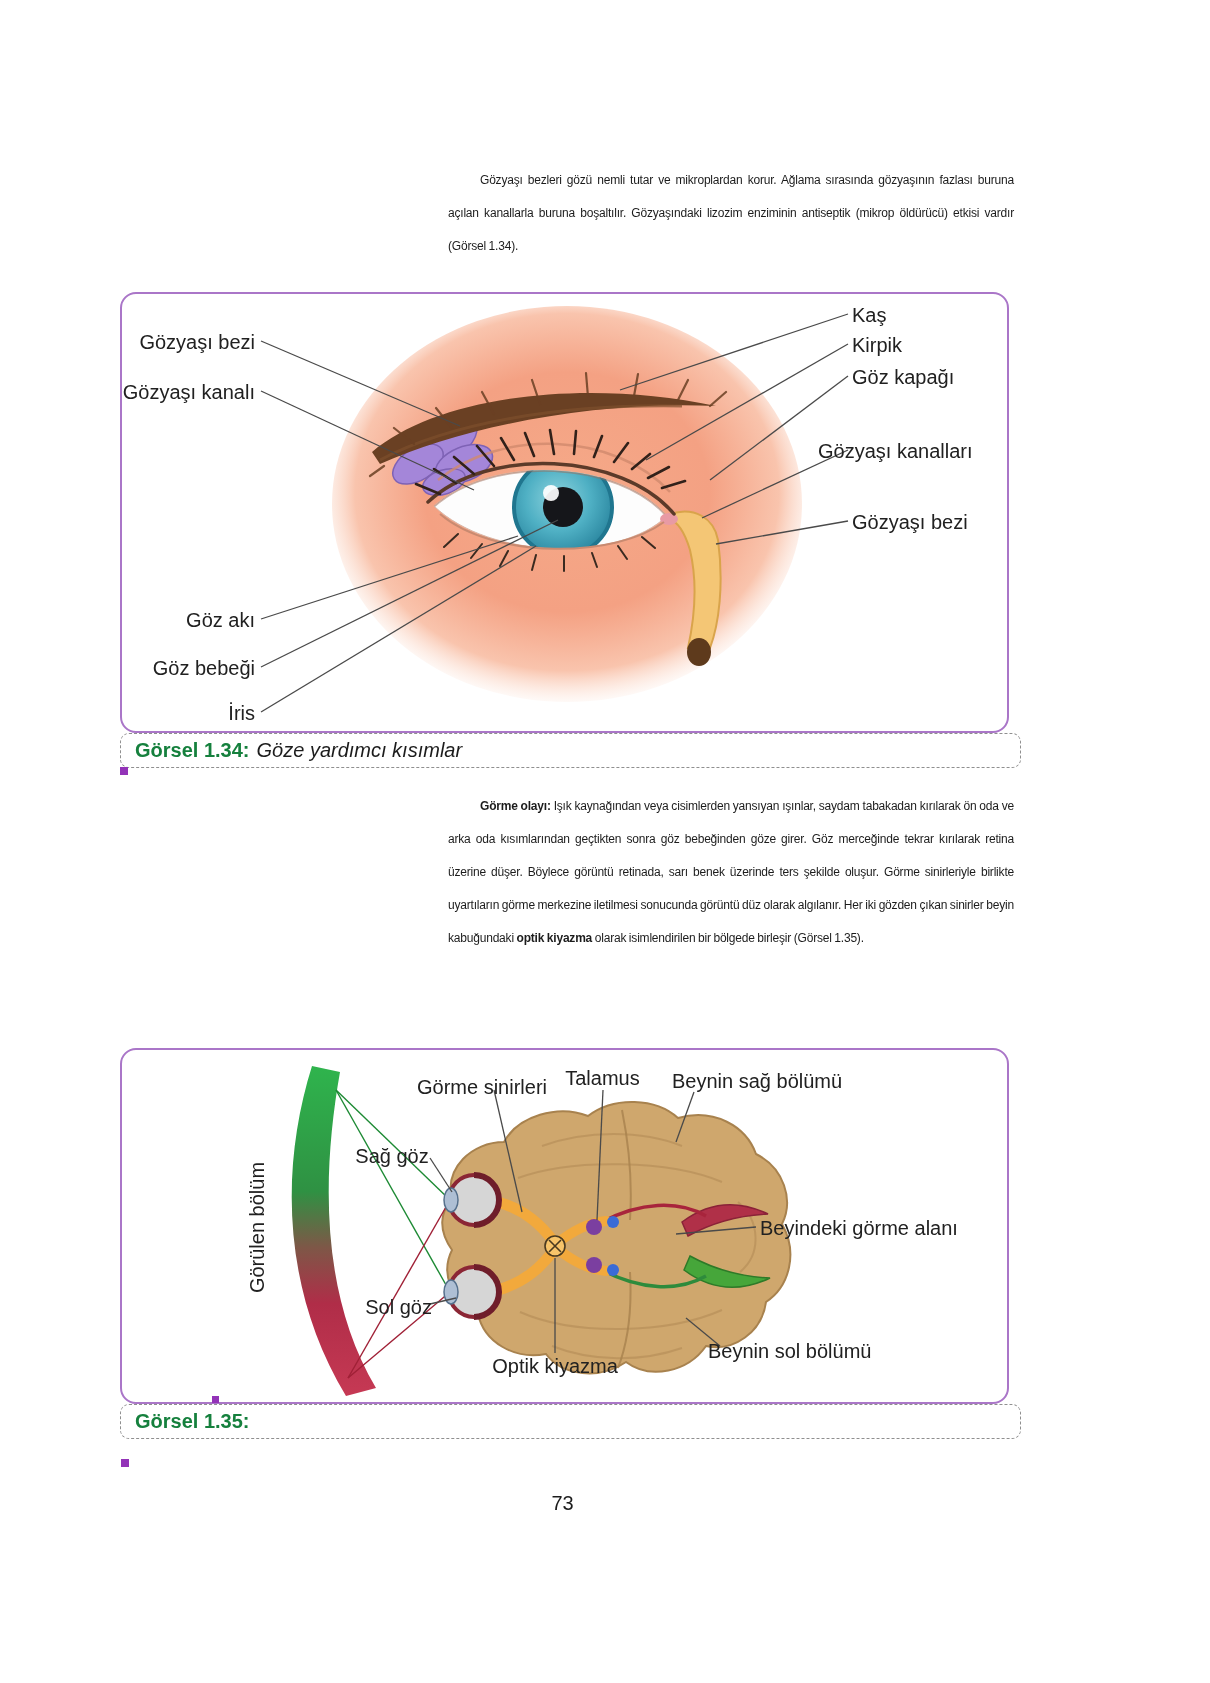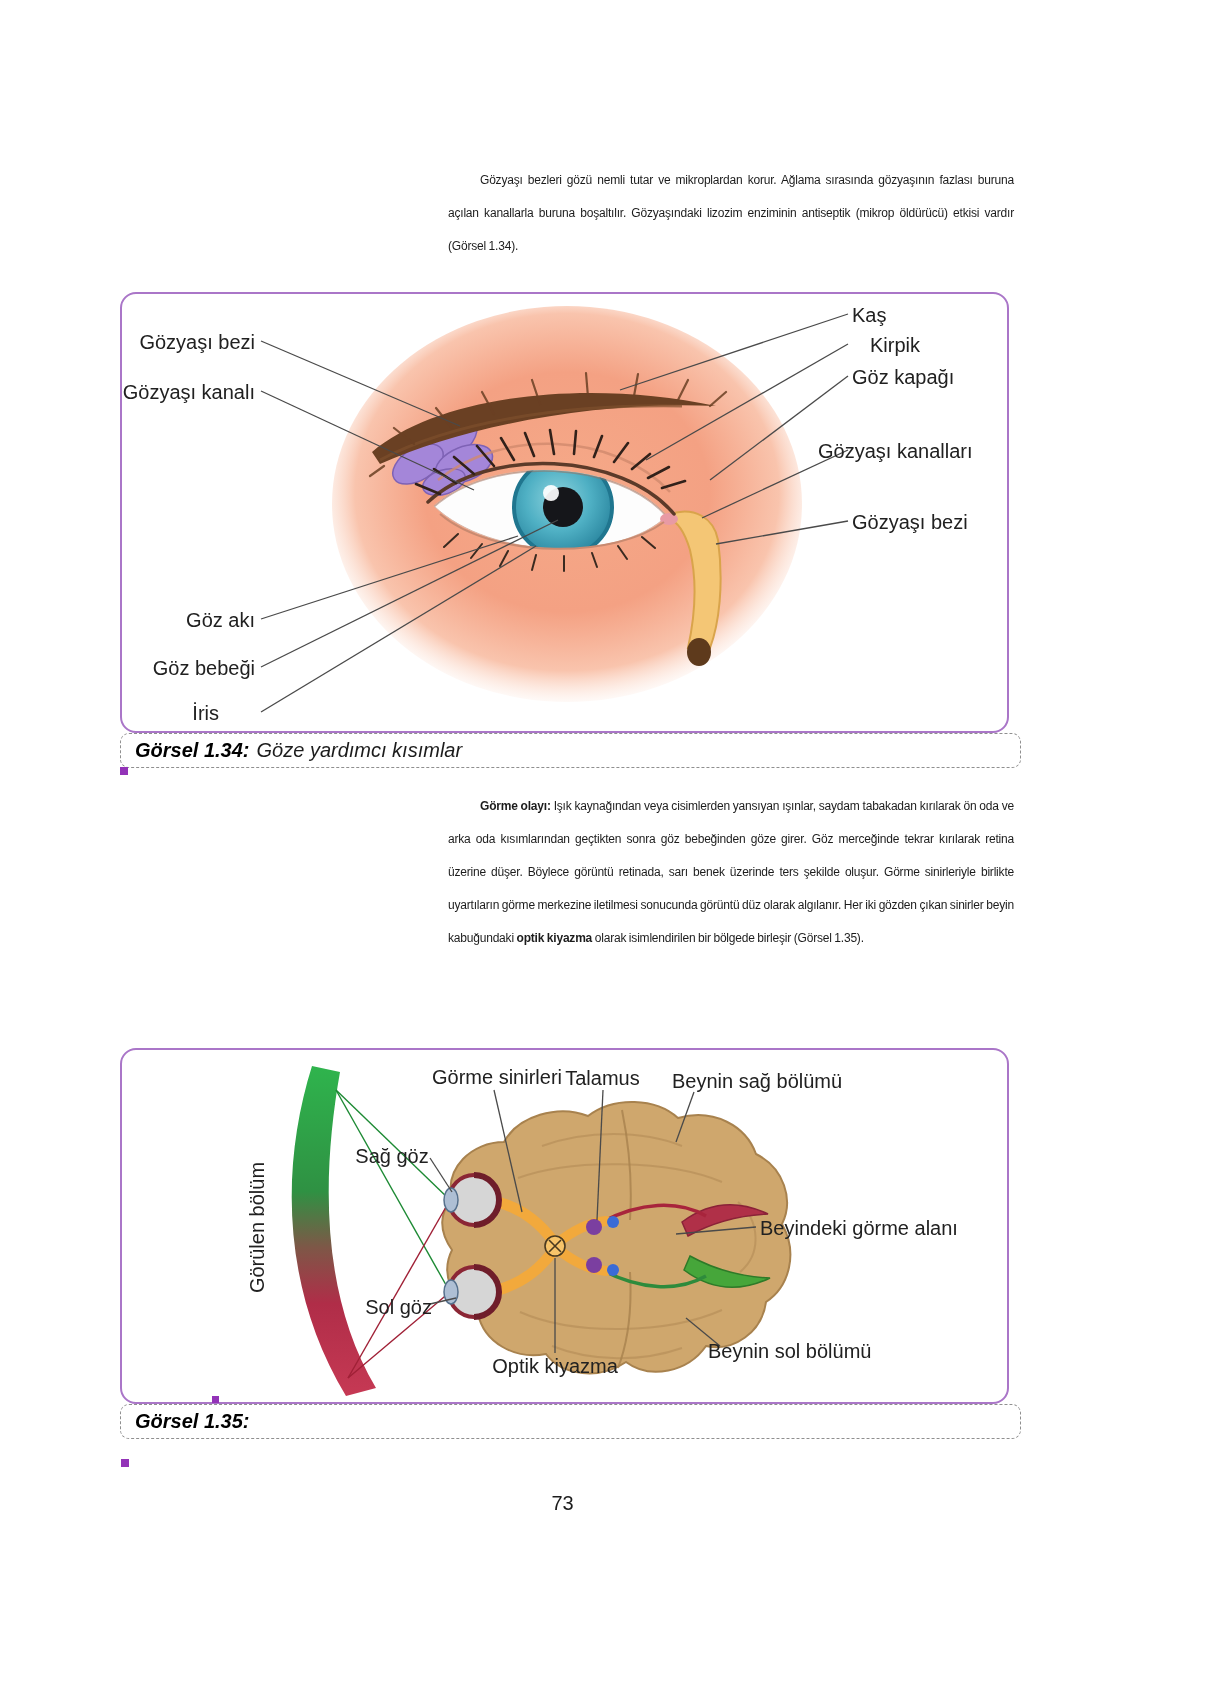--- a/index.html
+++ b/index.html
@@ -23,21 +23,21 @@
   #figbox2 { top:1048px; height:352px; }
   .figure-box svg { position:absolute; left:0; top:0; }
   .fig-label { position:absolute; font-size:20px; color:#212121; white-space:nowrap; }
   .caption-box {
     position:absolute; left:120px; width:885px; height:33px;
     border:1.5px dashed #8f8f8f; border-radius:9px; background:#ffffff;
     display:flex; align-items:center; padding-left:14px; font-size:20px;
   }
   #cap1 { top:733px; }
   #cap2 { top:1404px; }
-  .cap-label { color:#000000; font-weight:bold; font-style:italic; margin-right:7px; white-space:nowrap; }
+  .cap-label { color:#15803d; font-weight:bold; margin-right:7px; white-space:nowrap; }
   .cap-text { font-style:italic; }
   .deco-square { position:absolute; background:#9333b8; }
   #sq1 { left:120px; top:767px; width:8px; height:8px; }
   #sq2 { left:212px; top:1396px; width:7px; height:7px; }
   #sq3 { left:121px; top:1459px; width:8px; height:8px; }
   .page-number { position:absolute; left:120px; top:1492px; width:885px; text-align:center; font-size:20px; }
 </style>
 </head>
 <body>
 
@@ -113,23 +113,23 @@
         <path d="M726,82 L588,186"></path>
         <path d="M726,156 L580,224"></path>
         <path d="M726,227 L594,250"></path>
       </g>
     </svg>
 
     <div class="fig-label" style="right:752px; top:37px;">Gözyaşı bezi</div>
     <div class="fig-label" style="right:752px; top:87px;">Gözyaşı kanalı</div>
     <div class="fig-label" style="right:752px; top:315px;">Göz akı</div>
     <div class="fig-label" style="right:752px; top:363px;">Göz bebeği</div>
-    <div class="fig-label" style="right:788px; top:408px;text-align:right;">İris</div>
+    <div class="fig-label" style="right:752px; top:408px;text-align:right;">İris</div>
     <div class="fig-label" style="left:730px; top:10px;">Kaş</div>
-    <div class="fig-label" style="left:730px; top:40px;margin-left:18px;">Kirpik</div>
+    <div class="fig-label" style="left:730px; top:40px;">Kirpik</div>
     <div class="fig-label" style="left:730px; top:72px;">Göz kapağı</div>
     <div class="fig-label" style="left:696px; top:146px;">Gözyaşı kanalları</div>
     <div class="fig-label" style="left:730px; top:217px;">Gözyaşı bezi</div>
   </div>
 
   <div class="caption-box" id="cap1">
     <span class="cap-label">Görsel 1.34:</span>
     <span class="cap-text">Göze yardımcı kısımlar</span>
   </div>
   <div class="deco-square" id="sq1"></div>
@@ -206,21 +206,21 @@
         <path d="M481,40 L475,170"></path>
         <path d="M572,42 L554,92"></path>
         <path d="M308,108 L330,142"></path>
         <path d="M308,254 L334,248"></path>
         <path d="M634,177 L554,184"></path>
         <path d="M433,303 L433,208"></path>
         <path d="M598,296 L564,268"></path>
       </g>
     </svg>
 
-    <div class="fig-label" style="left:295px; top:16px; width:145px; text-align:right;">Görme sinirleri</div>
+    <div class="fig-label" style="left:295px; top:26px; width:145px; text-align:left;">Görme sinirleri</div>
     <div class="fig-label" style="left:428px; top:17px; width:105px; text-align:center;">Talamus</div>
     <div class="fig-label" style="left:550px; top:20px;">Beynin sağ bölümü</div>
     <div class="fig-label" style="left:60px; top:166px; width:150px; text-align:center; transform:rotate(-90deg);">Görülen bölüm</div>
     <div class="fig-label" style="left:230px; top:95px; width:80px; text-align:center;">Sağ göz</div>
     <div class="fig-label" style="left:230px; top:246px; width:80px; text-align:right;">Sol göz</div>
     <div class="fig-label" style="left:638px; top:167px;">Beyindeki görme alanı</div>
     <div class="fig-label" style="left:363px; top:305px; width:140px; text-align:center;">Optik kiyazma</div>
     <div class="fig-label" style="left:586px; top:290px;">Beynin sol bölümü</div>
   </div>
 

